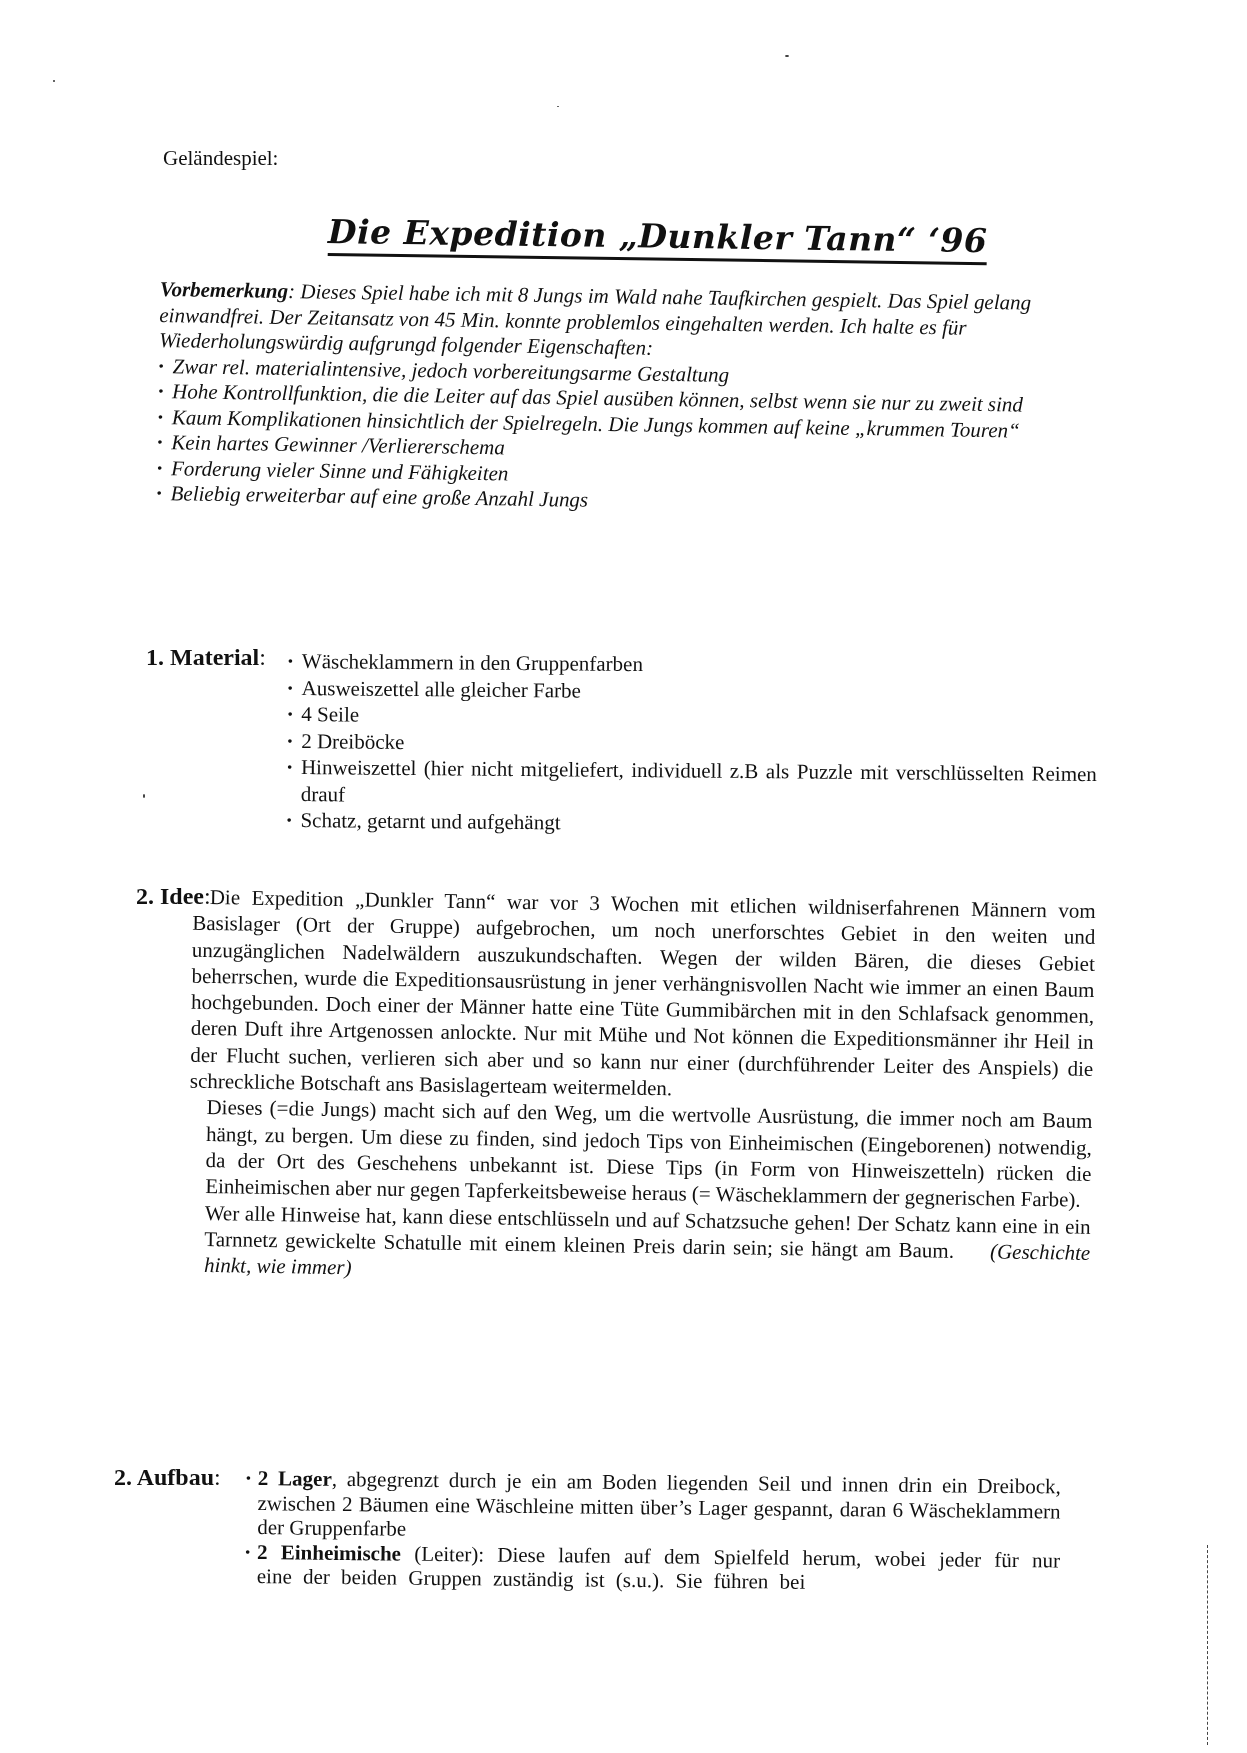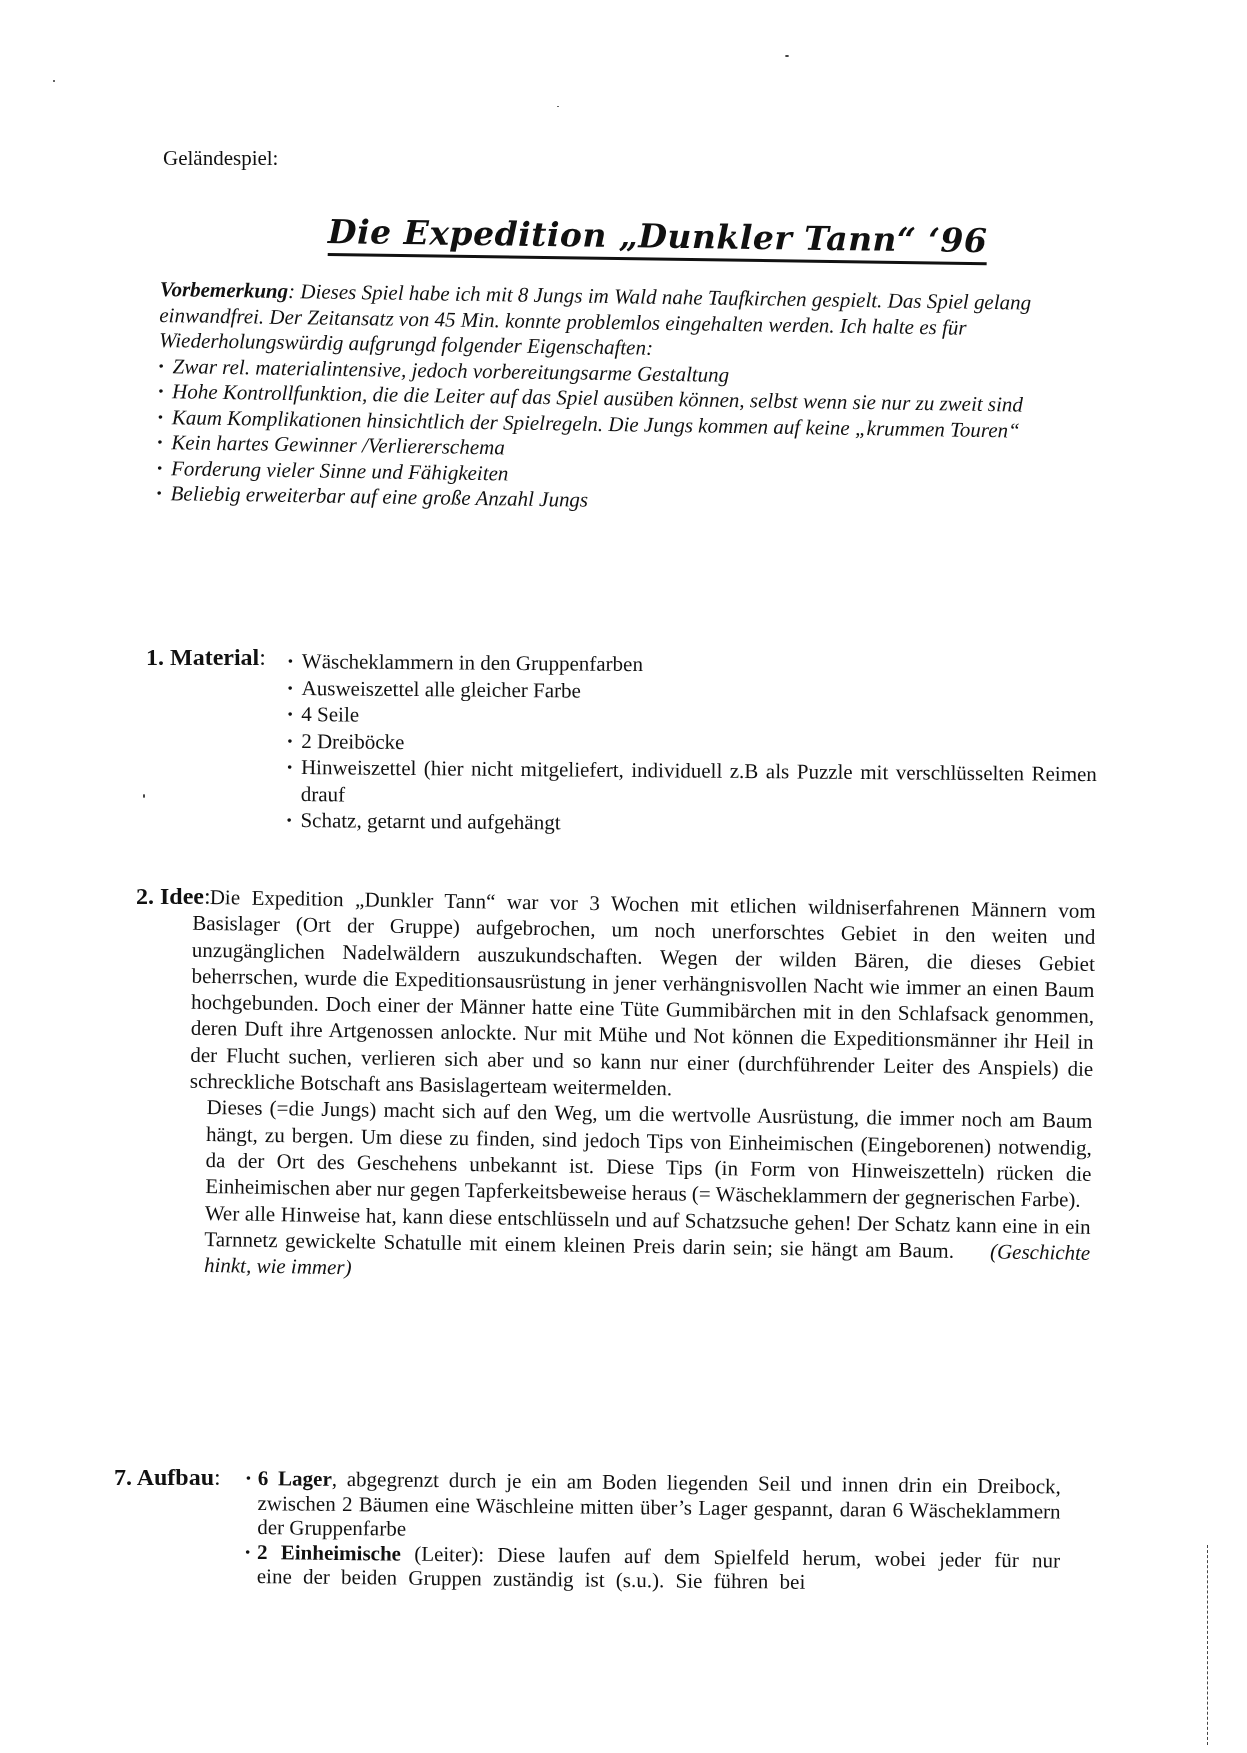--- a/index.html
+++ b/index.html
@@ -72,18 +72,18 @@
 <div class="abs sec-label" style="left:136px;top:883px;">
   <span>2. Idee</span><span class="colon">:</span>
 </div>
 <div class="abs para" style="left:210px;top:884px;width:886px;">
   <p style="text-indent:17px;margin-left:-17px;"><span>Die Expedition „Dunkler Tann“ war vor 3 Wochen mit etlichen wildniserfahrenen Männern vom Basislager (Ort der Gruppe) aufgebrochen, um noch unerforschtes Gebiet in den weiten und unzugänglichen Nadelwäldern auszukundschaften. Wegen der wilden Bären, die dieses Gebiet beherrschen, wurde die Expeditionsausrüstung in jener verhängnisvollen Nacht wie immer an einen Baum hochgebunden. Doch einer der Männer hatte eine Tüte Gummibärchen mit in den Schlafsack genommen, deren Duft ihre Artgenossen anlockte. Nur mit Mühe und Not können die Expeditionsmänner ihr Heil in der Flucht suchen, verlieren sich aber und so kann nur einer (durchführender Leiter des Anspiels) die schreckliche Botschaft ans Basislagerteam weitermelden.</span></p>
   <p><span>Dieses (=die Jungs) macht sich auf den Weg, um die wertvolle Ausrüstung, die immer noch am Baum hängt, zu bergen. Um diese zu finden, sind jedoch Tips von Einheimischen (Eingeborenen) notwendig, da der Ort des Geschehens unbekannt ist. Diese Tips (in Form von Hinweiszetteln) rücken die Einheimischen aber nur gegen Tapferkeitsbeweise heraus (= Wäscheklammern der gegnerischen Farbe).</span></p>
   <p><span>Wer alle Hinweise hat, kann diese entschlüsseln und auf Schatzsuche gehen! Der Schatz kann eine in ein Tarnnetz gewickelte Schatulle mit einem kleinen Preis darin sein; sie hängt am Baum.</span><span class="note">(Geschichte hinkt, wie immer)</span></p>
 </div>
 
 <div class="abs sec-label" style="left:114px;top:1464px;">
-  <span>7. Aufbau</span><span class="colon">:</span>
+  <span>2. Aufbau</span><span class="colon">:</span>
 </div>
 <ul class="abs aufbau" style="left:246px;top:1466px;width:815px;">
-  <li><b>6 Lager</b><span>, abgegrenzt durch je ein am Boden liegenden Seil und innen drin ein Dreibock, zwischen 2 Bäumen eine Wäschleine mitten über’s Lager gespannt, daran 6 Wäscheklammern der Gruppenfarbe</span></li>
+  <li><b>2 Lager</b><span>, abgegrenzt durch je ein am Boden liegenden Seil und innen drin ein Dreibock, zwischen 2 Bäumen eine Wäschleine mitten über’s Lager gespannt, daran 6 Wäscheklammern der Gruppenfarbe</span></li>
   <li style="word-spacing:6px;"><b>2 Einheimische</b><span> (Leiter): Diese laufen auf dem Spielfeld herum, wobei jeder für nur eine der beiden Gruppen zuständig ist (s.u.). Sie führen bei</span></li>
 </ul>
 
 </body></html>

